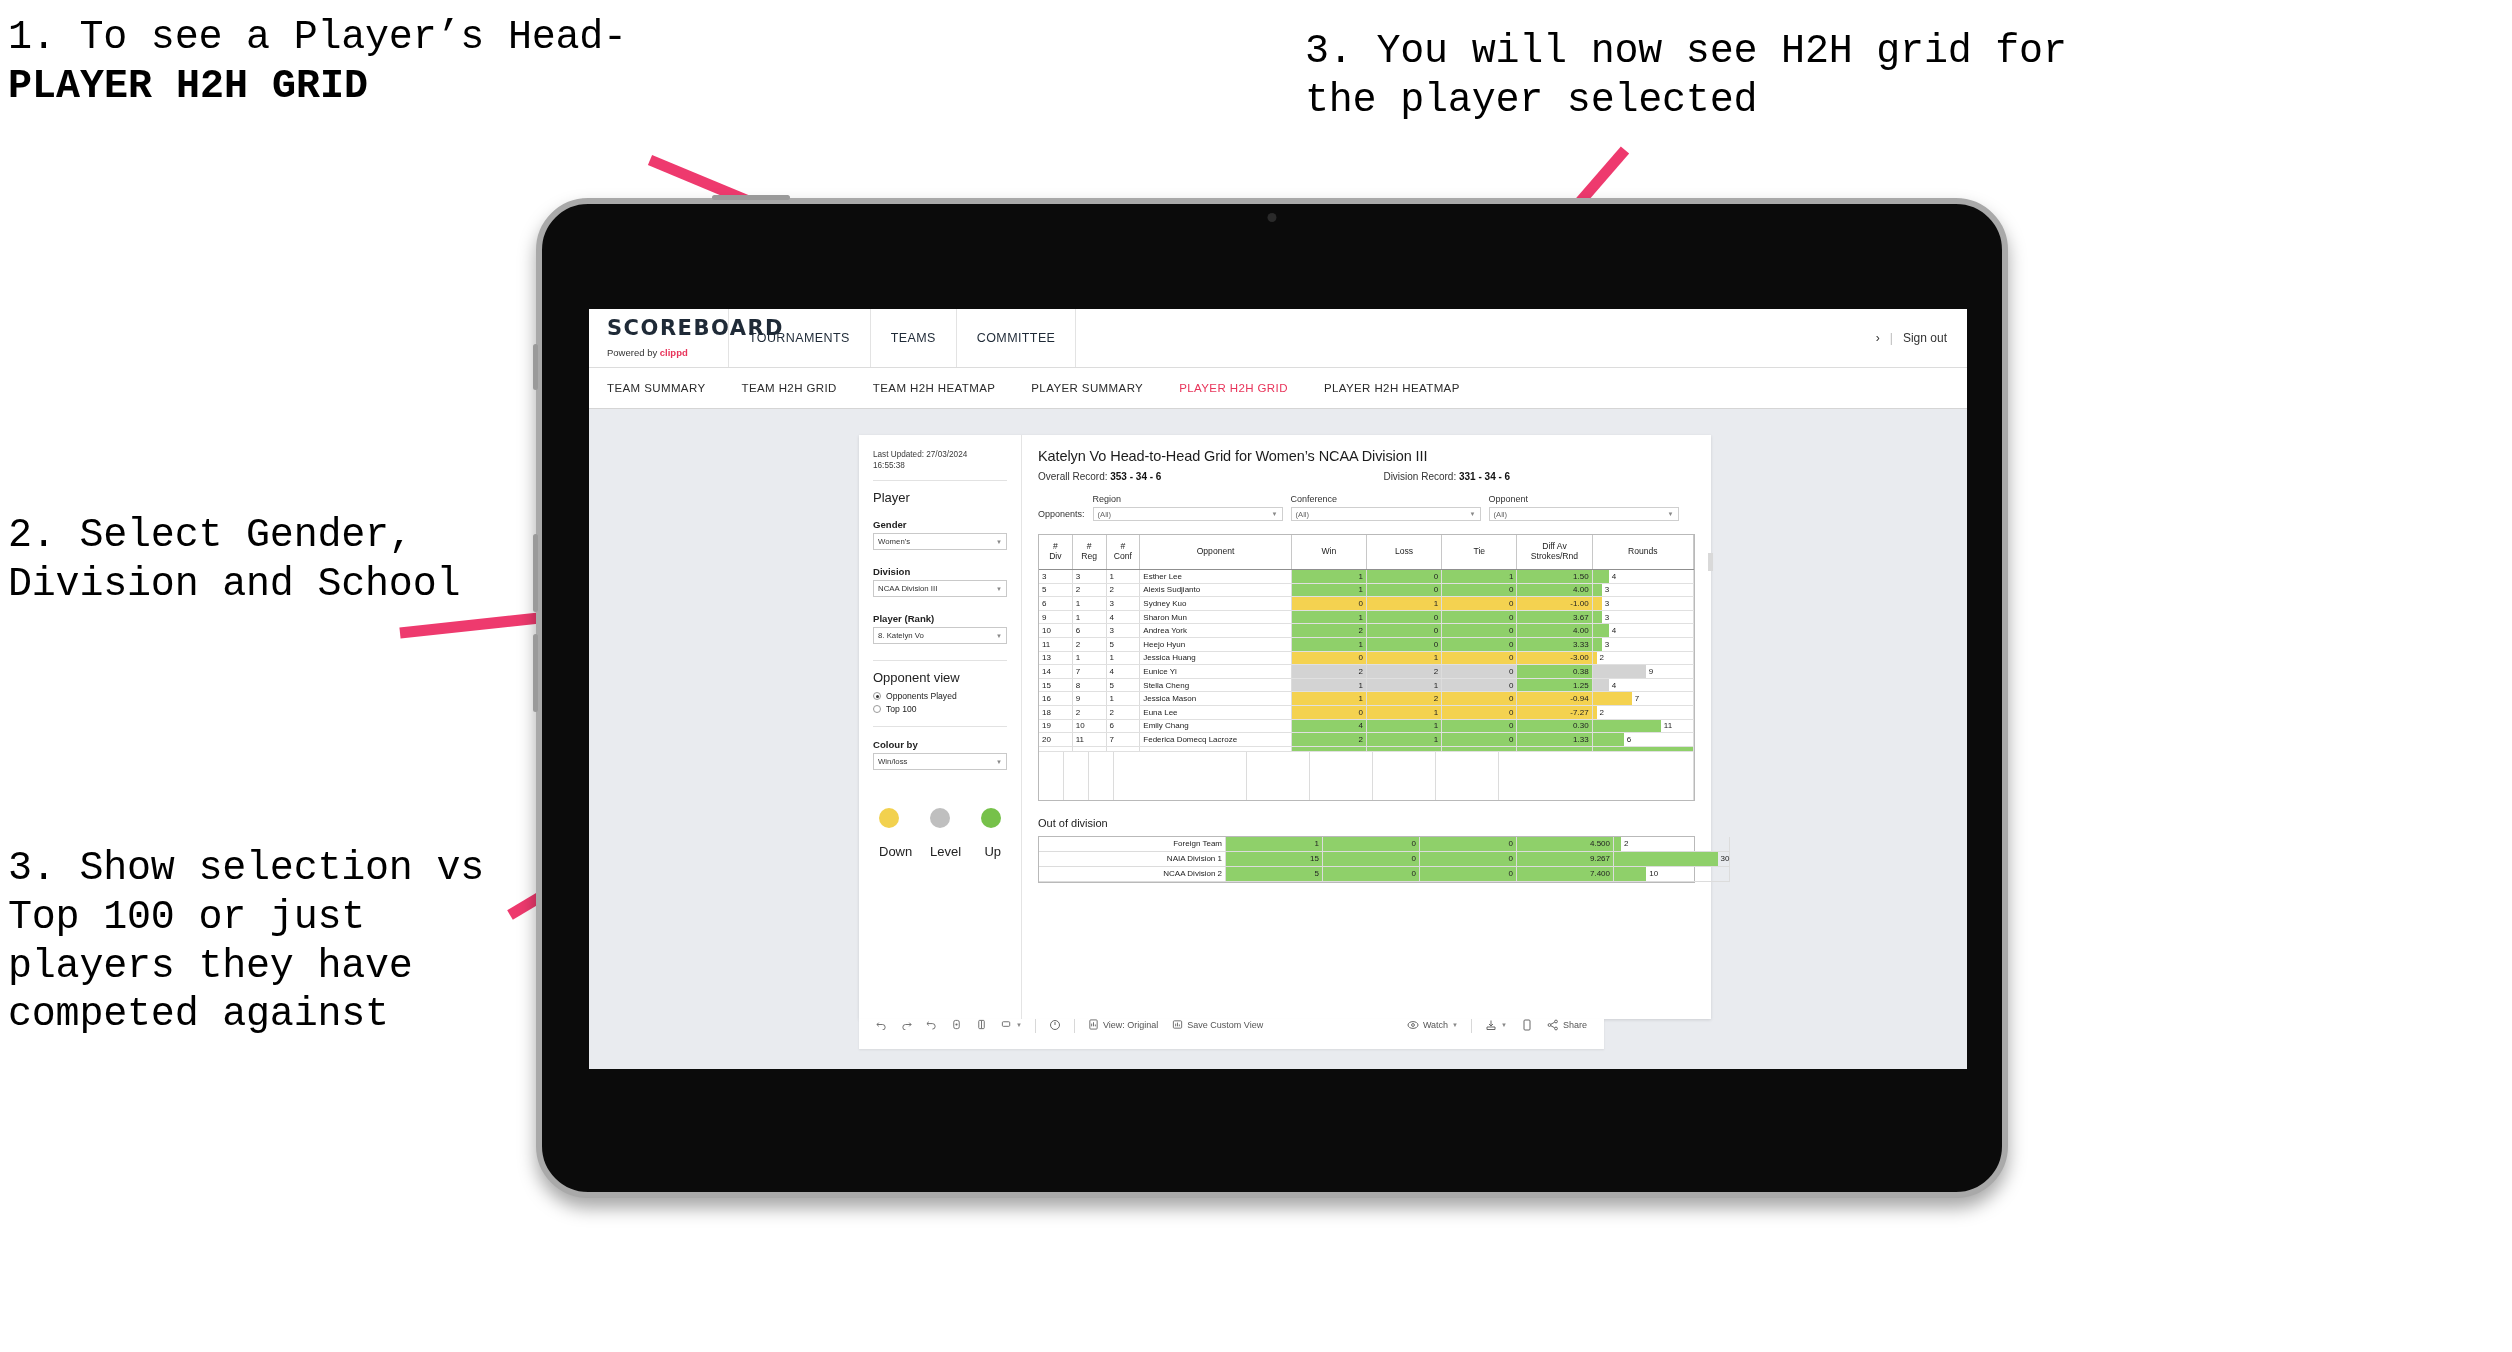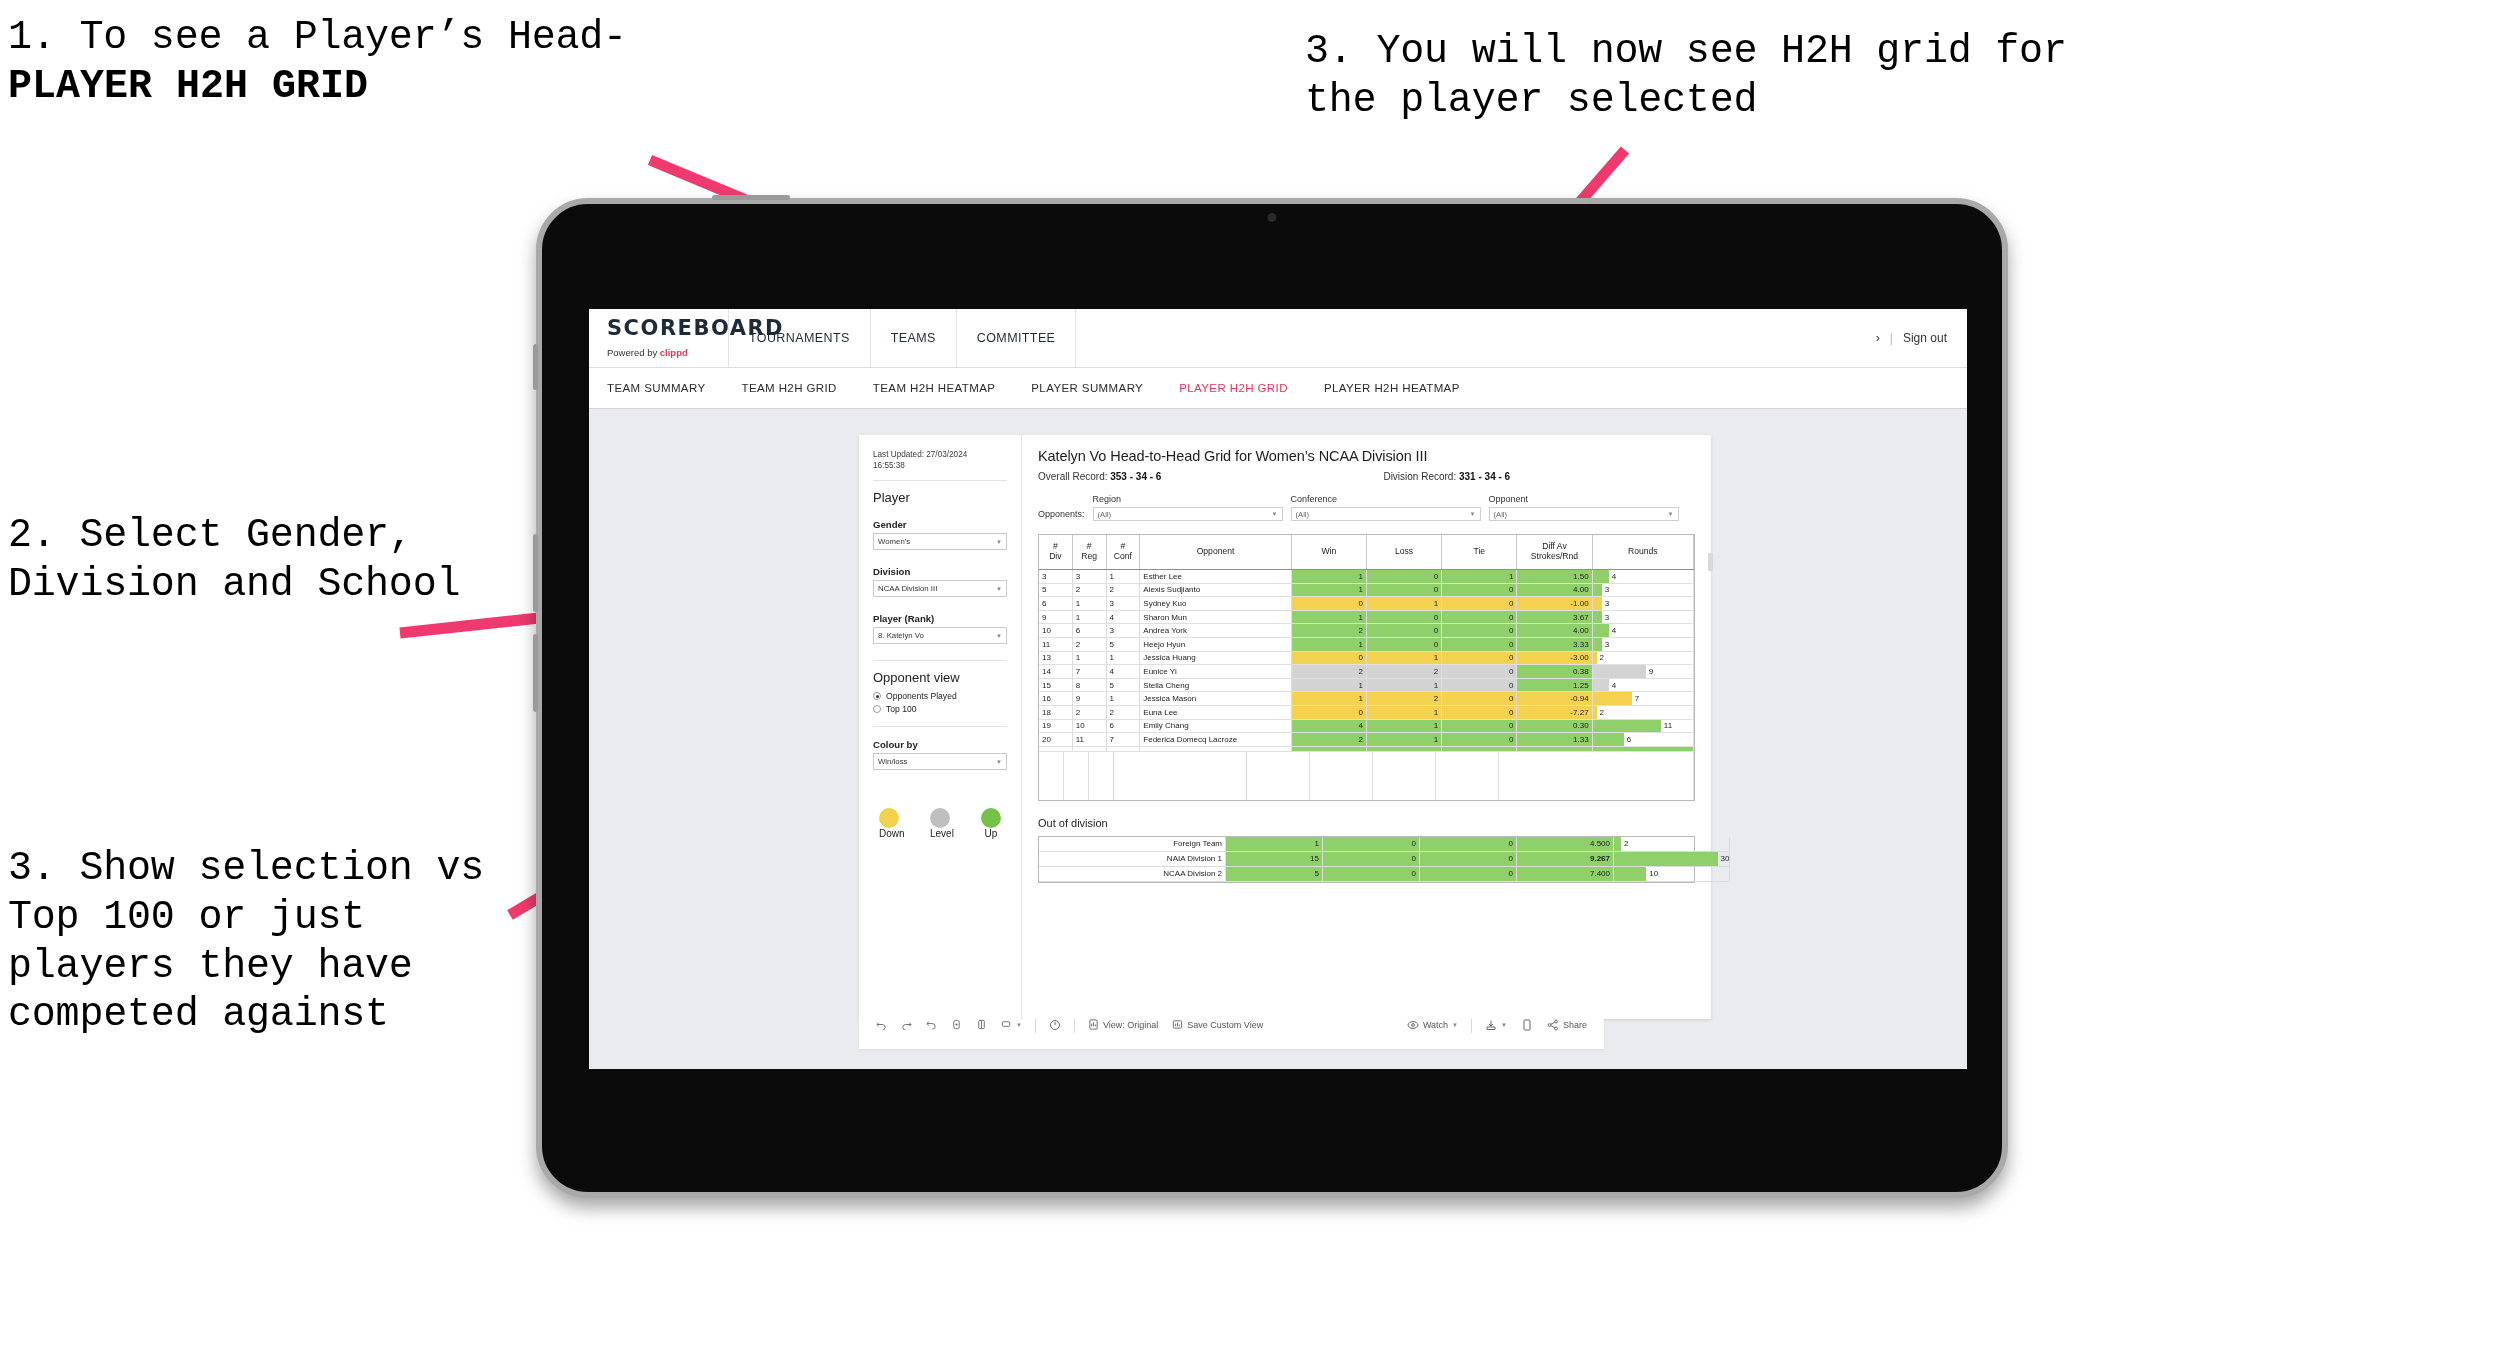--- a/index.html
+++ b/index.html
@@ -66,21 +66,21 @@
   .f-label{font-size:9.6px;font-weight:bold;color:#222;margin-bottom:3px;}
   .f-select{height:15px;border:1px solid #c9c9c9;background:#fff;display:flex;align-items:center;padding:0 4px;font-size:7.8px;color:#333;margin-bottom:16px;}
   .f-select .cv{flex:1;white-space:nowrap;overflow:hidden;}
   .caret{font-size:6px;color:#888;margin-left:4px;}
   .radio-row{display:flex;align-items:center;gap:5px;font-size:8.6px;color:#222;margin-bottom:3px;}
   .radio{width:8px;height:8px;border-radius:50%;border:1px solid #9a9a9a;box-sizing:border-box;position:relative;background:#fff;flex:none;}
   .radio.on::after{content:"";position:absolute;left:1.5px;top:1.5px;width:3px;height:3px;border-radius:50%;background:#333;}
   #legend{display:flex;justify-content:space-between;margin-top:38px;padding:0 6px;}
   .lg{width:20px;text-align:center;}
   .dot{width:20px;height:20px;border-radius:50%;margin:0 auto;}
-  .lg-label{font-size:10px;color:#222;margin-top:0;text-align:center;}
+  .lg-label{font-size:13px;color:#222;margin-top:16px;text-align:right;}
 
   
   #content{flex:1;padding:13px 16px 0 16px;box-sizing:border-box;position:relative;}
   #viz-title{font-size:14.5px;color:#1c1c1c;letter-spacing:-0.1px;}
   #records{display:flex;margin-top:7px;font-size:10px;color:#333;}
   #records .rec2{margin-left:222px;}
   #records b{color:#111;}
   #opp-filters{display:flex;align-items:flex-end;margin-top:12px;gap:8px;}
   #opp-word{font-size:9px;color:#333;padding-bottom:2px;white-space:nowrap;}
   .of{display:flex;flex-direction:column;}
@@ -564,21 +564,21 @@
                         <div class="bar g" style="width:6%"></div>
                         <div class="bar-lbl" style="left:6%">2</div>
                       </div>
                     </td>
                   </tr>
                   <tr>
                     <td class="ood-name">NAIA Division 1</td>
                     <td class="c-val g" style="width: 90px;">15</td>
                     <td class="c-val g" style="width: 90px;">0</td>
                     <td class="c-val g" style="width: 90px;">0</td>
-                    <td class="c-val g" style="width: 90px; font-weight: bold;">9.267</td>
+                    <td class="c-val g" style="width: 90px;">9.267</td>
                     <td class="c-rnd" style="width: 115px;">
                       <div class="bar-wrap">
                         <div class="bar g" style="width:90%"></div>
                         <div class="bar-lbl" style="left:90%">30</div>
                       </div>
                     </td>
                   </tr>
                   <tr>
                     <td class="ood-name">NCAA Division 2</td>
                     <td class="c-val g" style="width: 90px;">5</td>

